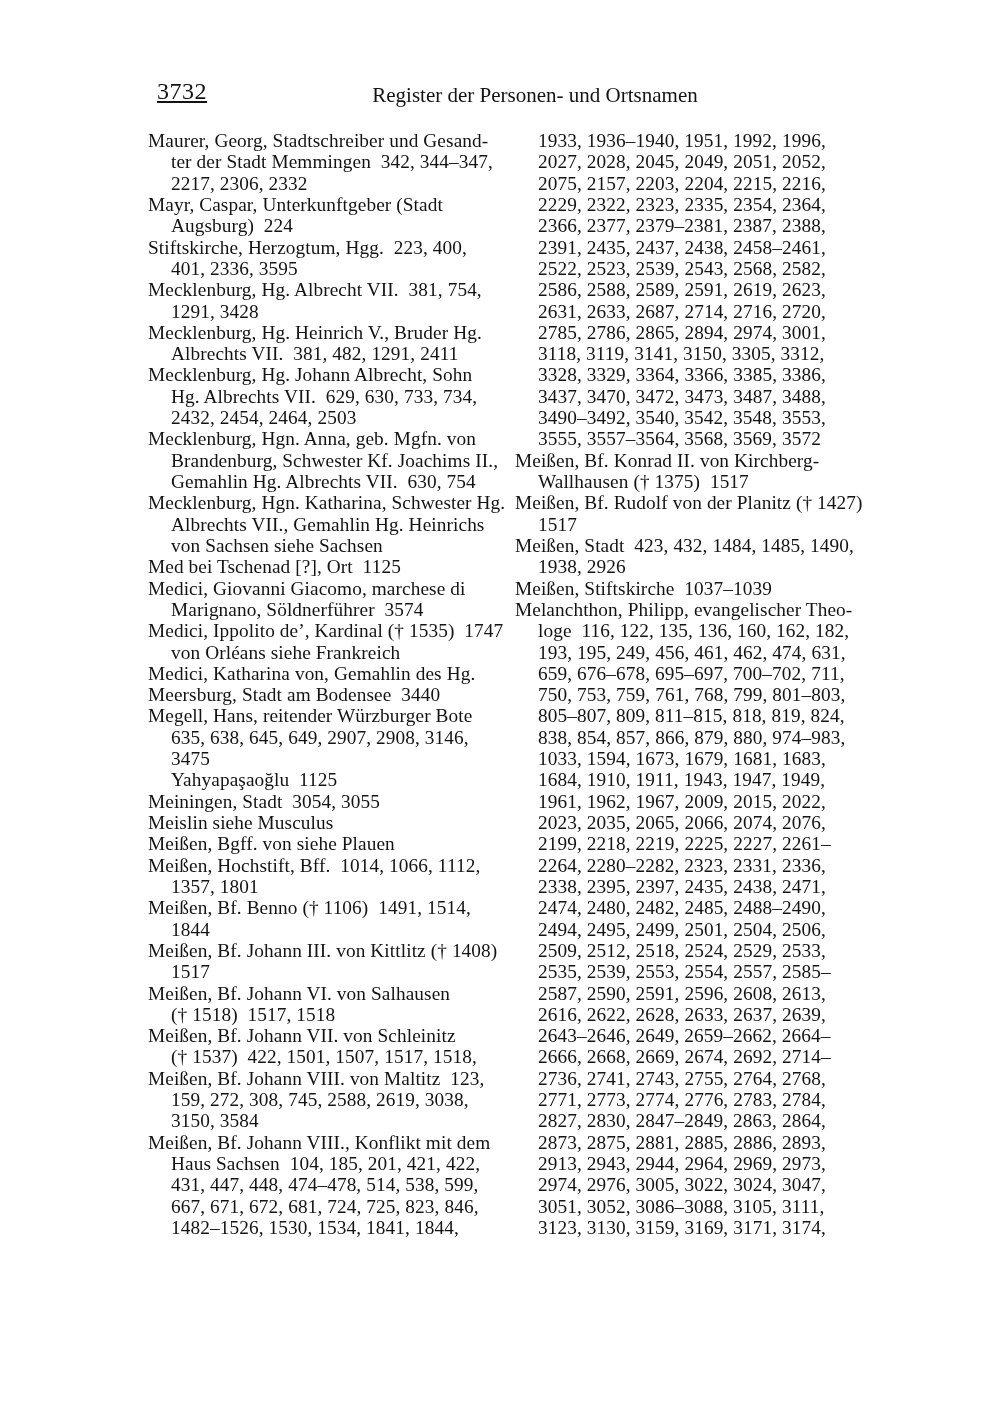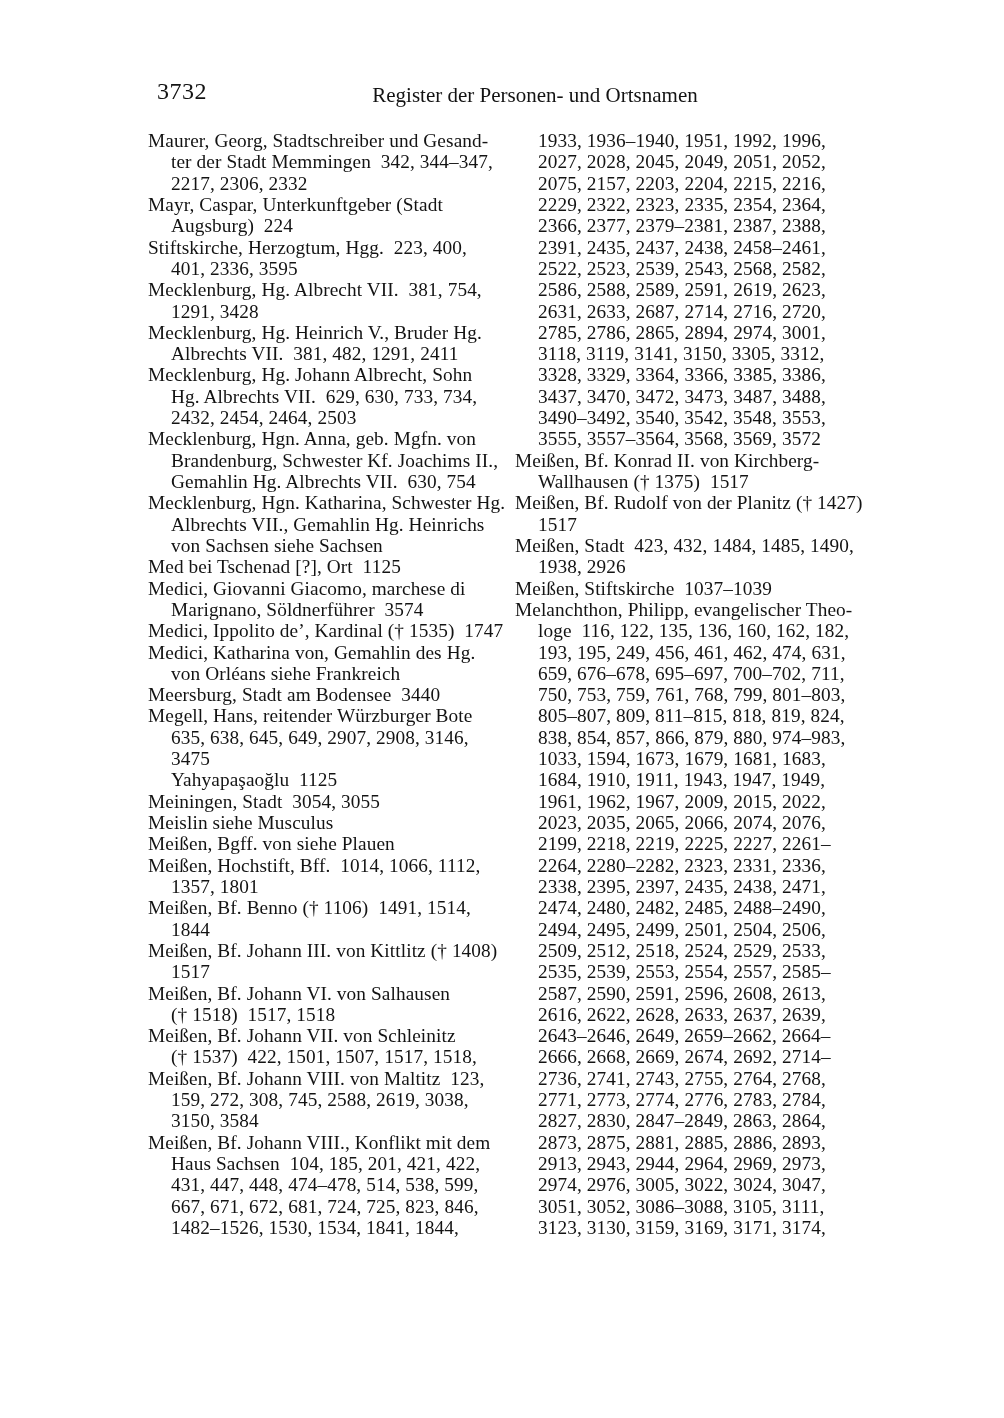--- a/index.html
+++ b/index.html
@@ -10,20 +10,21 @@
     background:#ffffff;
     color:#131313;
     font-family:"Liberation Serif", "DejaVu Serif", serif;
     overflow:hidden;
   }
   .pagenum {
     position:absolute;
     left:157px; top:78px;
     font-size:24px;
     letter-spacing:0.5px;
+    text-decoration:underline;
   }
   .running-head {
     position:absolute;
     left:160px; top:83px;
     width:750px;
     text-align:center;
     font-size:21px;
   }
   .column {
     position:absolute;
@@ -64,22 +65,22 @@
       <div class="line">Mecklenburg, Hgn. Anna, geb. Mgfn. von</div>
       <div class="line indent">Brandenburg, Schwester Kf. Joachims II.,</div>
       <div class="line indent">Gemahlin Hg. Albrechts VII.  630, 754</div>
       <div class="line">Mecklenburg, Hgn. Katharina, Schwester Hg.</div>
       <div class="line indent">Albrechts VII., Gemahlin Hg. Heinrichs</div>
       <div class="line indent">von Sachsen siehe Sachsen</div>
       <div class="line">Med bei Tschenad [?], Ort  1125</div>
       <div class="line">Medici, Giovanni Giacomo, marchese di</div>
       <div class="line indent">Marignano, Söldnerführer  3574</div>
       <div class="line">Medici, Ippolito de’, Kardinal († 1535)  1747</div>
+      <div class="line indent">von Orléans siehe Frankreich</div>
       <div class="line">Medici, Katharina von, Gemahlin des Hg.</div>
-      <div class="line indent">von Orléans siehe Frankreich</div>
       <div class="line">Meersburg, Stadt am Bodensee  3440</div>
       <div class="line">Megell, Hans, reitender Würzburger Bote</div>
       <div class="line indent">635, 638, 645, 649, 2907, 2908, 3146,</div>
       <div class="line indent">3475</div>
       <div class="line indent">Yahyapaşaoğlu  1125</div>
       <div class="line">Meiningen, Stadt  3054, 3055</div>
       <div class="line">Meislin siehe Musculus</div>
       <div class="line">Meißen, Bgff. von siehe Plauen</div>
       <div class="line">Meißen, Hochstift, Bff.  1014, 1066, 1112,</div>
       <div class="line indent">1357, 1801</div>

